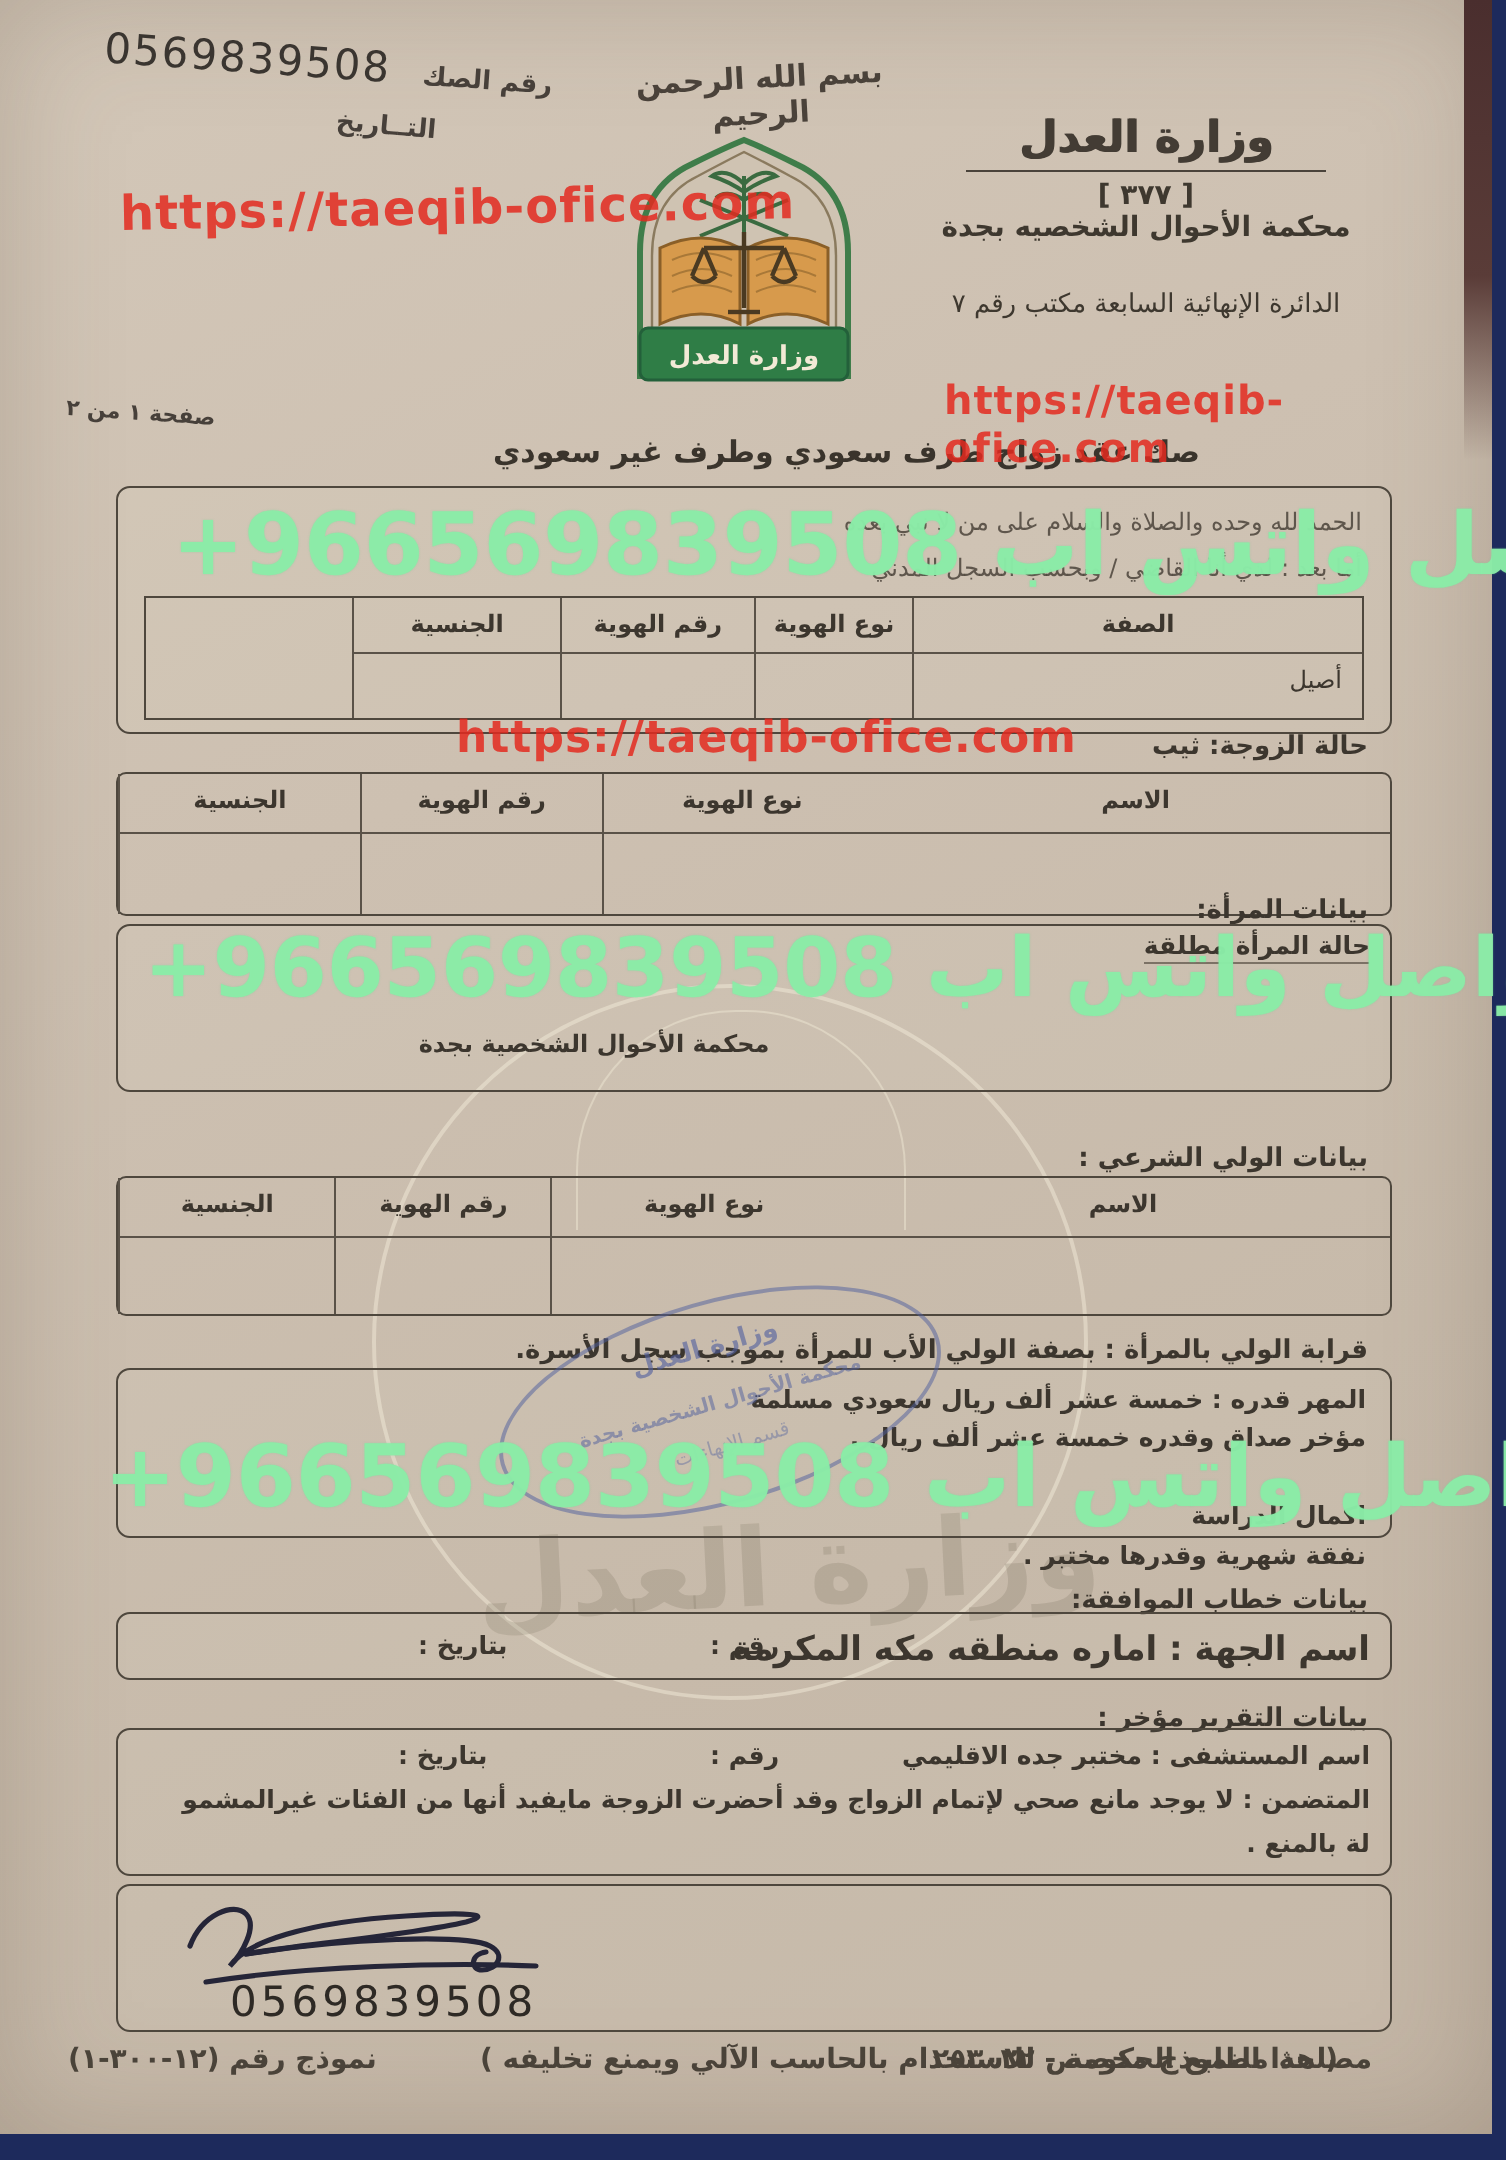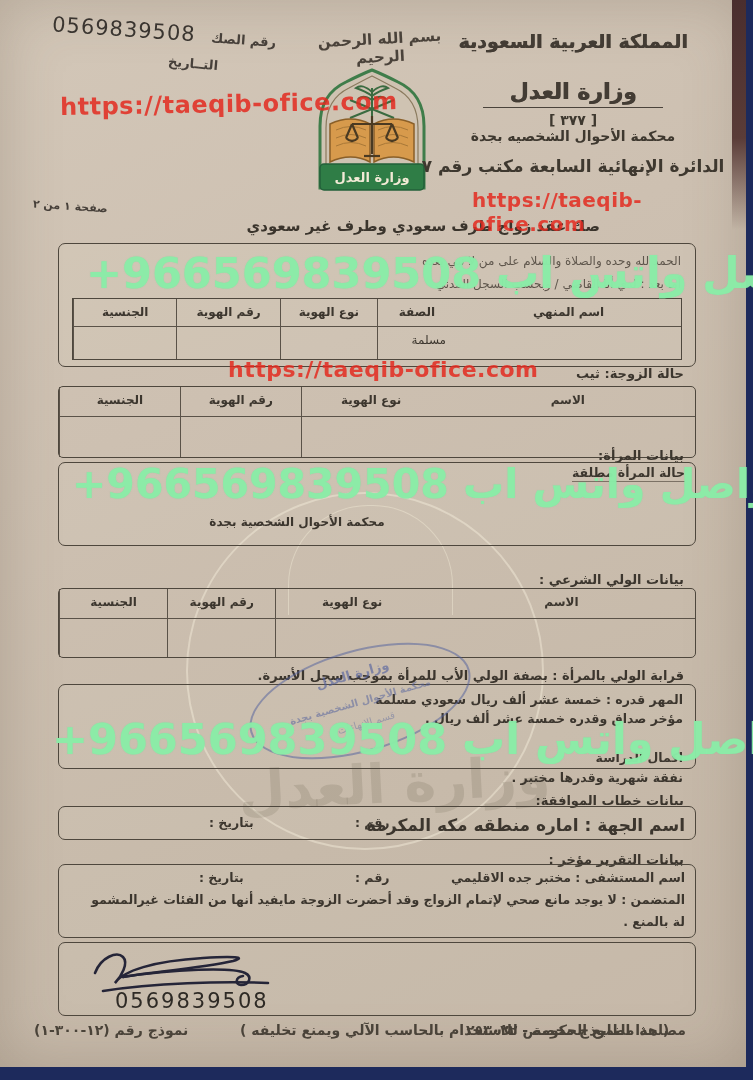--- a/index.html
+++ b/index.html
@@ -37,21 +37,21 @@
   
   .bismillah { position:absolute; left:295px; top:30px; width:170px; text-align:center; font-size:15px; font-weight:bold; color:#4a423a; transform:rotate(-3deg); direction:rtl; }
   .emblem { position:absolute; left:306px; top:66px; width:132px; height:128px; }
 
   
   .hdr-right { position:absolute; right:18px; top:30px; width:310px; text-align:center; direction:rtl; }
   .kingdom { font-size:19px; font-weight:bold; color:#433c34; letter-spacing:-1px; text-shadow:0.6px 0 0 #433c34; }
   .ministry { display:inline-block; margin-top:8px; font-size:22px; font-weight:bold; color:#433c34; text-shadow:0.7px 0 0 #433c34; border-bottom:1.5px solid #4a433b; padding:0 26px 3px 26px; }
   .office-number { margin-top:4px; font-size:14px; font-weight:bold; color:#3e382f; }
   .court-name { margin-top:0px; font-size:14px; font-weight:bold; color:#3e382f; }
-  .department { margin-top:12px; font-size:17px; font-weight:bold; color:#3e382f; }
+  .department { margin-top:23px; font-size:13px; font-weight:normal; color:#3e382f; }
 
   .page-indicator { position:absolute; left:33px; top:200px; font-size:11px; font-weight:bold; color:#47403a; transform:rotate(4deg); direction:rtl; }
   .doc-title { position:absolute; left:160px; top:217px; width:440px; text-align:right; font-size:15px; font-weight:bold; color:#3a342c; direction:rtl; }
 
   .box { position:absolute; border:1.4px solid #4e473d; border-radius:7px; background:rgba(255,252,245,0.05); }
 
   
   .box1 { left:58px; top:243px; width:638px; height:124px; }
   .preamble { position:absolute; right:14px; left:14px; top:6px; font-size:12px; line-height:1.9; color:rgba(66,59,50,0.8); direction:rtl; }
 
@@ -153,43 +153,42 @@
         <path d="M46 58 L40 72 M46 58 L52 72 M40 72 Q46 78 52 72"></path>
         <path d="M86 58 L80 72 M86 58 L92 72 M80 72 Q86 78 92 72"></path>
         <path d="M58 90 L74 90"></path>
       </g>
 
       <rect x="14" y="98" width="104" height="26" rx="4" fill="#2f7d46" stroke="#23603a" stroke-width="1.5"></rect>
       <text x="66" y="116" text-anchor="middle" font-size="13" font-weight="bold" fill="#f2ead6">وزارة العدل</text>
     </svg>
 
     <div class="hdr-right">
-      <div class="kingdom">المملكة العربية السعودية</div><br>
+      <br>
       <div class="ministry">وزارة العدل</div>
       <div class="office-number">[ ٣٧٧ ]</div>
       <div class="court-name">محكمة الأحوال الشخصيه بجدة</div>
       <div class="department">الدائرة الإنهائية السابعة مكتب رقم ٧</div>
     </div>
 
     <div class="page-indicator">صفحة ١ من ٢</div>
     <div class="doc-title">صك عقد زواج طرف سعودي وطرف غير سعودي</div>
 
     <div class="box box1">
       <div class="preamble">
         <span>الحمد لله وحده والصلاة والسلام على من لا نبي بعده</span><br>
         <span>أما بعد : لدي أنا القاضي / وبحسب السجل المدني</span>
       </div>
       <div class="tbl tbl1">
-        <div class="tbl-h">اسم المنهي</div>
         <div class="tbl-h vline">الصفة</div>
         <div class="tbl-h vline">نوع الهوية</div>
         <div class="tbl-h vline">رقم الهوية</div>
         <div class="tbl-h vline">الجنسية</div>
         <div class="tbl-c"></div>
-        <div class="tbl-c vline">مسلمة</div>
+        <div class="tbl-c vline">أصيل</div>
         <div class="tbl-c vline"></div>
         <div class="tbl-c vline"></div>
         <div class="tbl-c vline"></div>
       </div>
     </div>
 
     <div class="wife-status">حالة الزوجة: ثيب</div>
 
     <div class="tbl tbl-std tbl2">
       <div class="tbl-h">الاسم</div>

